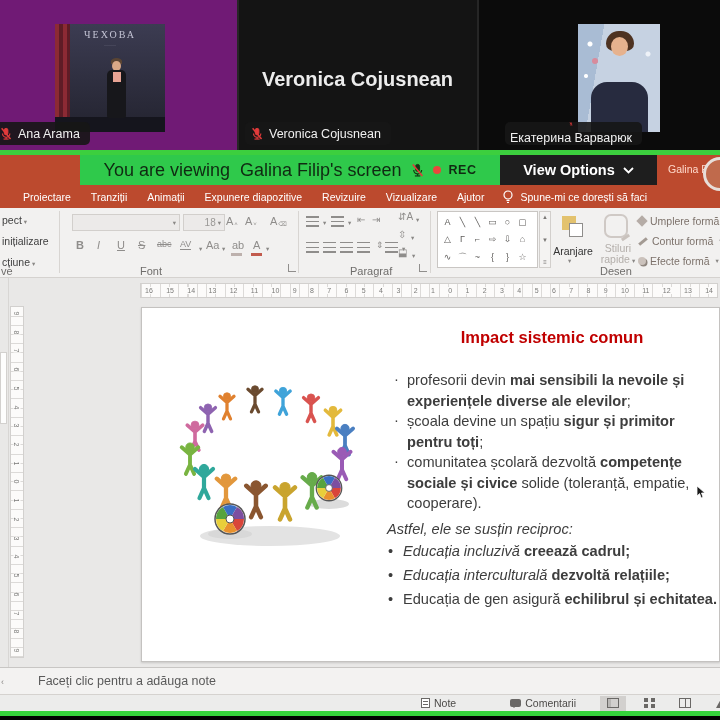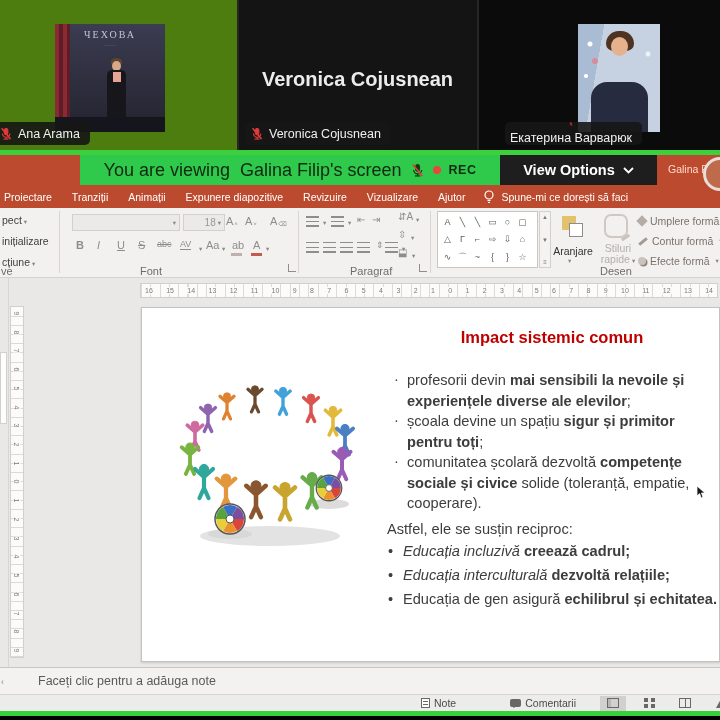--- a/index.html
+++ b/index.html
@@ -3,21 +3,21 @@
 <meta charset="utf-8">
 <style>
   html,body{margin:0;padding:0;background:#000;}
   #app{position:relative;width:720px;height:720px;background:#000;overflow:hidden;
        font-family:"Liberation Sans",sans-serif;-webkit-font-smoothing:antialiased;}
   #app *{box-sizing:border-box;}
 
   
   .videos{position:absolute;left:0;top:0;width:720px;height:150px;background:#0a0a0a;}
   .tile{position:absolute;top:0;height:150px;overflow:hidden;}
-  .t1{left:0;width:237px;background:#4d7c0f;}
+  .t1{left:0;width:237px;background:#701a75;}
   .t2{left:238px;width:239px;background:#141414;}
   .t3{left:478px;width:242px;background:#0b0b0b;}
   .tiledivider{position:absolute;top:0;width:2px;height:150px;background:#262626;}
   .photo1{position:absolute;left:55px;top:24px;width:110px;height:108px;background:linear-gradient(#3c3c52,#23232f);}
   .backdrop-text{position:absolute;left:0;right:0;top:5px;text-align:center;color:#c3c3d4;
     font-family:"Liberation Serif",serif;font-size:10px;letter-spacing:2px;}
   .backdrop-sub{position:absolute;left:0;right:0;top:18px;text-align:center;color:#6e6e80;font-size:4px;}
   .curtain{position:absolute;left:0;top:0;width:15px;height:108px;
     background:repeating-linear-gradient(90deg,#8c2a34 0 4px,#5e1c26 4px 8px);}
   .stage-floor{position:absolute;left:0;bottom:0;width:110px;height:15px;background:#15151d;}
@@ -49,21 +49,21 @@
     display:flex;align-items:center;justify-content:center;gap:8px;color:#102a12;}
   .banner-text{font-size:18px;font-weight:normal;white-space:pre;}
   .rec-dot{width:8px;height:8px;border-radius:50%;background:#e8473c;display:inline-block;}
   .rec-label{font-size:12.5px;font-weight:bold;letter-spacing:.5px;}
   .view-options{position:absolute;left:500px;top:5px;width:157px;height:30px;background:#1e1e1e;
     display:flex;align-items:center;justify-content:center;gap:8px;color:#fff;font-size:14.5px;font-weight:bold;}
   .account-name{position:absolute;left:668px;top:13px;color:#ffd9cb;font-size:10.5px;}
   .avatar-partial{position:absolute;left:703px;top:7px;width:34px;height:34px;border-radius:50%;
     border:3px solid #e7ded9;background:#c06a4c;}
   .tabs-row{position:absolute;left:0;top:35px;width:720px;height:23px;display:flex;align-items:center;
-    padding-left:4px;color:#fff;}
+    padding-left:23px;color:#fff;}
   .tabs{display:flex;gap:20px;align-items:center;}
   .tab{font-size:10.5px;white-space:nowrap;cursor:default;}
   .bulb{margin-left:18px;margin-right:6px;flex:0 0 auto;}
   .tellme{font-size:10.5px;white-space:nowrap;}
 
   
   .ribbon-body{position:absolute;left:0;top:208px;width:720px;height:70px;background:#f2f1f0;
     border-bottom:1px solid #d5d2cf;color:#444;}
   .gdiv{position:absolute;top:3px;height:62px;width:1px;background:#d8d5d2;}
   .glabel{position:absolute;top:57px;font-size:11px;color:#6f6d6b;}
@@ -113,21 +113,21 @@
     border:1px solid #c4c2c0;box-shadow:0 1px 2px rgba(0,0,0,.15);}
   .slide-title{position:absolute;left:250px;top:20px;width:320px;text-align:center;
     color:#c00000;font-weight:bold;font-size:16.5px;}
   .slide-body{position:absolute;left:245px;top:62px;width:334px;color:#3d3d3d;
     font-size:14.6px;line-height:20.5px;}
   .ln{position:relative;}
   .b1{padding-left:20px;}
   .b1 .blt{position:absolute;left:7px;top:-1px;}
   .b2{padding-left:16px;line-height:23px;margin:1px 0;}
   .b2 .blt{position:absolute;left:1px;}
-  .astfel{margin-top:5px;}
+  .astfel{margin-top:5px;font-style:italic;}
   .people-img{position:absolute;left:22px;top:68px;}
   .mouse-cursor{position:absolute;left:554px;top:177px;}
 
   
   .notes{position:absolute;left:0;top:667px;width:720px;height:27px;background:#f3f2f1;border-top:1px solid #c8c6c4;
     display:flex;align-items:center;}
   .notes-arrow{position:absolute;left:1px;top:9px;color:#8a8886;font-size:9px;}
   .notes-text{margin-left:38px;color:#5a5a5a;font-size:12.5px;}
   .statusbar{position:absolute;left:0;top:694px;width:720px;height:17px;background:#ececeb;border-top:1px solid #d5d2cf;
     display:flex;align-items:center;justify-content:flex-end;gap:14px;padding-right:0;color:#4c4a48;font-size:10.5px;}

